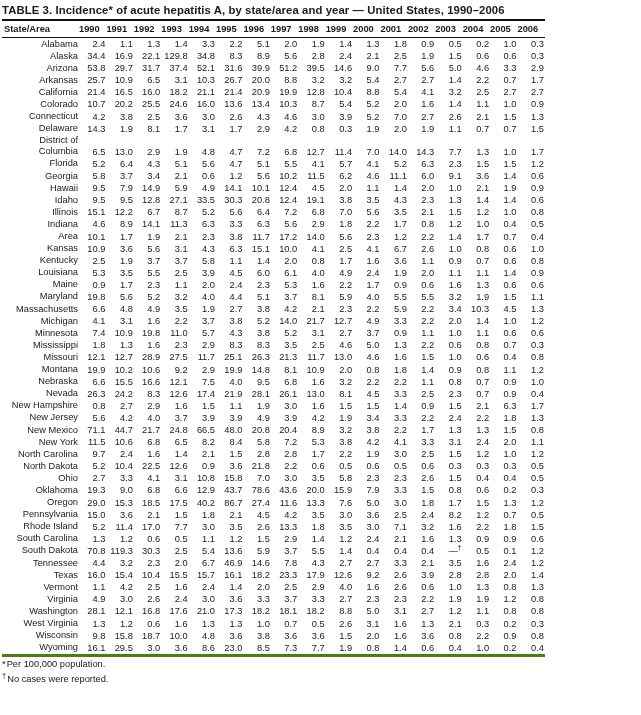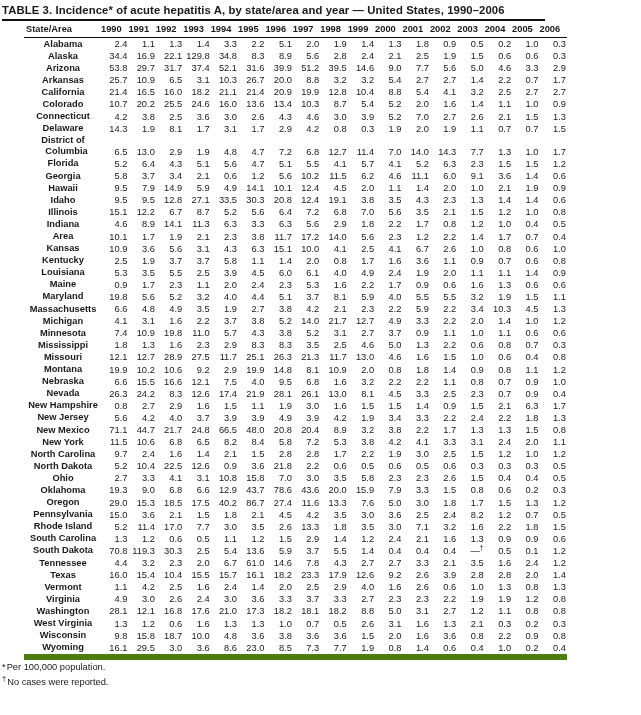--- a/index.html
+++ b/index.html
@@ -23,22 +23,21 @@
     font-weight: bold;
     letter-spacing: 0.1px;
     padding: 2px 0 3px 0;
     border-bottom: 2px solid #111;
     white-space: nowrap;
   }
   table.data-table {
     width: 100%;
     border-collapse: collapse;
     table-layout: fixed;
-    border-bottom: 6px solid #4d7c0f;
-    margin-left: 22px;
+    border-bottom: 3px solid #4d7c0f;
   }
   table.data-table col.state-col { width: 77px; }
   thead th {
     font-size: 9.3px;
     font-weight: bold;
     text-align: left;
     padding: 3px 1px 3px 0;
     border-bottom: 1.5px solid #111;
     white-space: nowrap;
   }
@@ -48,26 +47,25 @@
   }
   tbody td {
     font-size: 9.3px;
     text-align: right;
     padding: 0 1px 0 0;
     line-height: 12.1px;
     vertical-align: bottom;
     white-space: nowrap;
   }
   tbody td:first-child {
-    text-align: center;
+    text-align: right;
     white-space: normal;
     padding-left: 9px;
     text-indent: -7px;
     line-height: 11.6px;
-    font-weight: bold;
   }
   tbody td sup {
     font-size: 7px;
     line-height: 0;
   }
   .footnotes {
     margin-top: 2px;
     font-size: 9.3px;
     line-height: 11.5px;
   }
@@ -952,21 +950,21 @@
           <td>0.1</td>
           <td>1.2</td>
         </tr>
         <tr>
           <td>Tennessee</td>
           <td>4.4</td>
           <td>3.2</td>
           <td>2.3</td>
           <td>2.0</td>
           <td>6.7</td>
-          <td>61.0</td>
+          <td>46.9</td>
           <td>14.6</td>
           <td>7.8</td>
           <td>4.3</td>
           <td>2.7</td>
           <td>2.7</td>
           <td>3.3</td>
           <td>2.1</td>
           <td>3.5</td>
           <td>1.6</td>
           <td>2.4</td>

